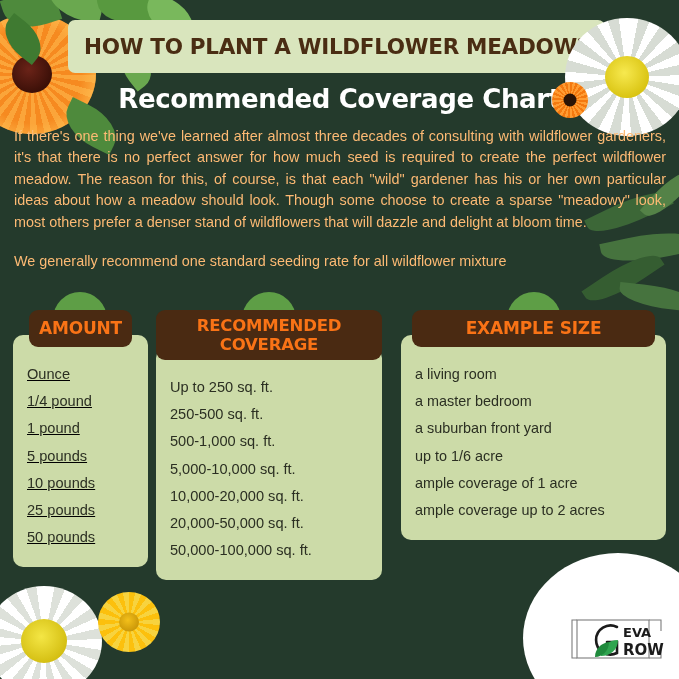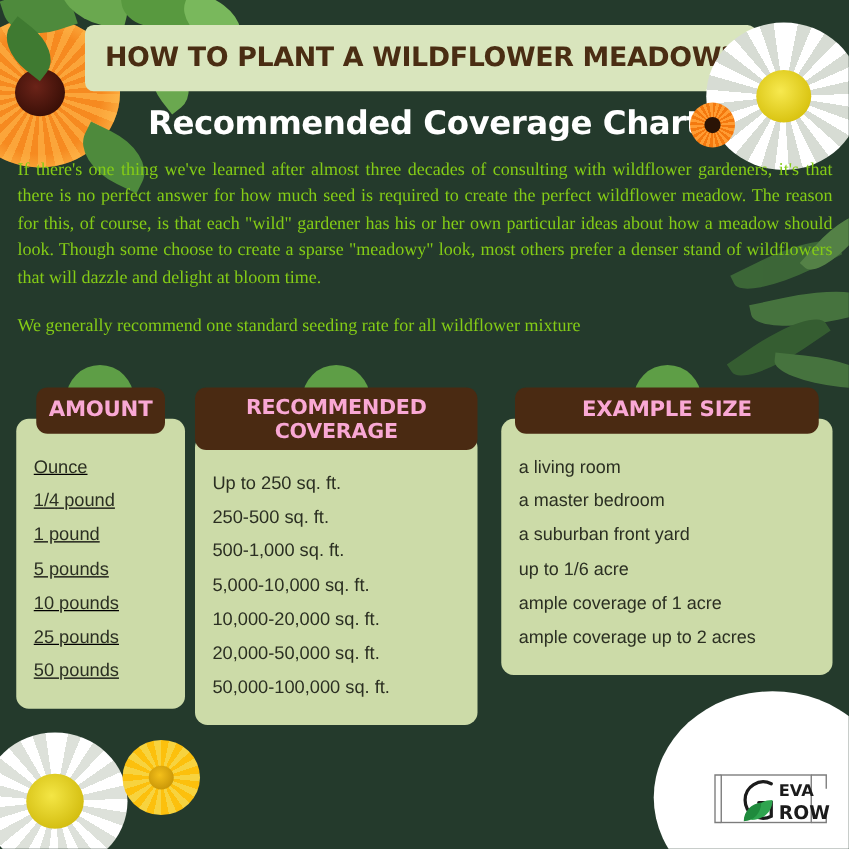--- a/index.html
+++ b/index.html
@@ -41,22 +41,22 @@
   }
   .subtitle {
     font-size:26px; font-weight:bold; color:#ffffff;
     font-family:"DejaVu Sans", sans-serif; letter-spacing:-0.4px;
     white-space:nowrap;
   }
 
   
   .body-copy {
     position:absolute; left:14px; top:126px; width:652px; z-index:5;
-    color:#84cc16; font-size:14.4px; line-height:21.4px;
-    text-align:justify; font-family:Liberation Serif, serif;
+    color:#fdba74; font-size:14.4px; line-height:21.4px;
+    text-align:justify; font-family:Liberation Sans, sans-serif;
   }
   .body-copy p.lead { text-align:justify; }
   .body-copy p.note { margin-top:18px; text-align:left; }
 
   
   .table { position:absolute; left:0; top:310px; width:679px; z-index:5; }
   .columns { display:flex; gap:8px; padding:0 13px; align-items:flex-start; }
 
   .col { position:relative; }
   .col.c1 { width:139px; }
@@ -68,21 +68,21 @@
     width:54px; height:27px; background:#5e9e46;
     border-radius:27px 27px 0 0; z-index:0;
   }
   .tab {
     position:relative; z-index:2; background:#4a2a12;
     border-radius:9px; min-height:37px;
     display:flex; align-items:center; justify-content:center;
     padding:6px 10px; margin:0 auto; width:fit-content; min-width:70%;
   }
   .tab .tab-label {
-    color:#f9a8d4; font-weight:bold; font-size:17px;
+    color:#f97316; font-weight:bold; font-size:17px;
     font-family:"DejaVu Sans", sans-serif; text-align:center;
     line-height:19px; letter-spacing:-0.2px; white-space:pre-line;
   }
   .col.c2 .tab { width:100%; }
   .col.c2 .tab .tab-label { font-size:16.5px; }
   .col.c3 .tab { width:92%; }
 
   .panel {
     position:relative; margin-top:-12px; z-index:1;
     background:#ccdba8; border-radius:10px;

